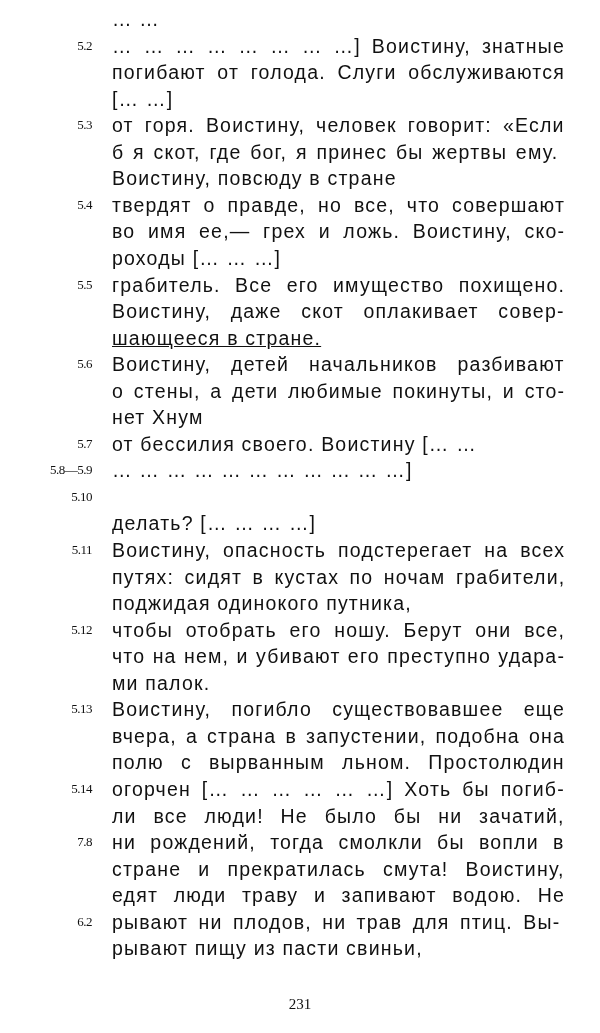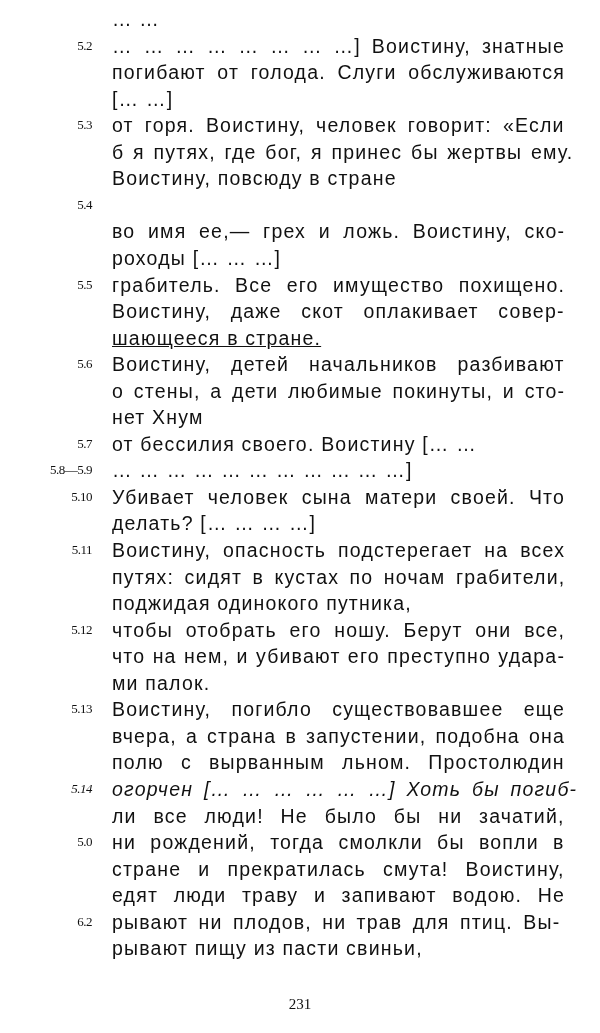--- a/index.html
+++ b/index.html
@@ -45,28 +45,29 @@
       <div class="line" style="top: 85.65px;">
         <span class="num"></span>
         <span class="txt" style="width: auto;">[… …]</span>
       </div>
       <div class="line" style="top: 112.2px;">
         <span class="num">5.3</span>
         <span class="txt just" style="width: auto; word-spacing: 4.4px;">от горя. Воистину, человек говорит: «Если</span>
       </div>
       <div class="line" style="top: 138.75px;">
         <span class="num"></span>
-        <span class="txt just" style="width: auto; word-spacing: 2.11111px;">б я путях, где бог, я принес бы жертвы ему.</span>
+        <span class="txt just" style="width: auto; word-spacing: 2.11111px;">б я скот, где бог, я принес бы жертвы ему.</span>
       </div>
       <div class="line" style="top: 165.3px;">
         <span class="num"></span>
         <span class="txt" style="width: auto;">Воистину, повсюду в стране</span>
       </div>
       <div class="line" style="top: 191.85px;">
         <span class="num">5.4</span>
+        <span class="txt just" style="width: auto; word-spacing: 5.33333px;">твердят о правде, но все, что совершают</span>
       </div>
       <div class="line" style="top: 218.4px;">
         <span class="num"></span>
         <span class="txt just" style="width: auto; word-spacing: 6px;">во имя ее,— грех и ложь. Воистину, ско-</span>
       </div>
       <div class="line" style="top: 244.95px;">
         <span class="num"></span>
         <span class="txt" style="width: auto;">роходы [… … …]</span>
       </div>
       <div class="line" style="top: 271.5px;">
@@ -96,21 +97,20 @@
       <div class="line" style="top: 430.8px;">
         <span class="num">5.7</span>
         <span class="txt" style="width: auto;">от бессилия своего. Воистину [… …</span>
       </div>
       <div class="line" style="top: 457.35px;">
         <span class="num">5.8—5.9</span>
         <span class="txt" style="width: auto;">… … … … … … … … … … …]</span>
       </div>
       <div class="line" style="top: 483.9px;">
         <span class="num">5.10</span>
-        <span class="txt just" style="width: auto; word-spacing: 6.6px;">Убивает человек сына матери своей. Что</span>
       </div>
       <div class="line" style="top: 510.45px;">
         <span class="num"></span>
         <span class="txt" style="width: auto;">делать? [… … … …]</span>
       </div>
       <div class="line" style="top: 537px;">
         <span class="num">5.11</span>
         <span class="txt just" style="width: auto; word-spacing: 5.25px;">Воистину, опасность подстерегает на всех</span>
       </div>
       <div class="line" style="top: 563.55px;">
@@ -138,30 +138,30 @@
         <span class="txt just" style="width: auto; word-spacing: 13.6667px;">Воистину, погибло существовавшее еще</span>
       </div>
       <div class="line" style="top: 722.85px;">
         <span class="num"></span>
         <span class="txt just" style="width: auto; word-spacing: 2.5px;">вчера, а страна в запустении, подобна она</span>
       </div>
       <div class="line" style="top: 749.4px;">
         <span class="num"></span>
         <span class="txt just" style="width: auto; word-spacing: 10.5px;">полю с вырванным льном. Простолюдин</span>
       </div>
-      <div class="line" style="top: 775.95px; font-style: italic;">
+      <div class="line" style="top: 775.95px;">
         <span class="num">5.14</span>
         <span class="txt just" style="width: auto; word-spacing: 4.22222px;">огорчен [… … … … … …] Хоть бы погиб-</span>
       </div>
       <div class="line" style="top: 802.5px;">
         <span class="num"></span>
         <span class="txt just" style="width: auto; word-spacing: 10.1429px;">ли все люди! Не было бы ни зачатий,</span>
       </div>
       <div class="line" style="top: 829.05px;">
-        <span class="num">5.0</span>
+        <span class="num">7.8</span>
         <span class="txt just" style="width: auto; word-spacing: 7.66667px;">ни рождений, тогда смолкли бы вопли в</span>
       </div>
       <div class="line" style="top: 855.6px;">
         <span class="num"></span>
         <span class="txt just" style="width: auto; word-spacing: 10.5px;">стране и прекратилась смута! Воистину,</span>
       </div>
       <div class="line" style="top: 882.15px;">
         <span class="num"></span>
         <span class="txt just" style="width: auto; word-spacing: 9px;">едят люди траву и запивают водою. Не</span>
       </div>

